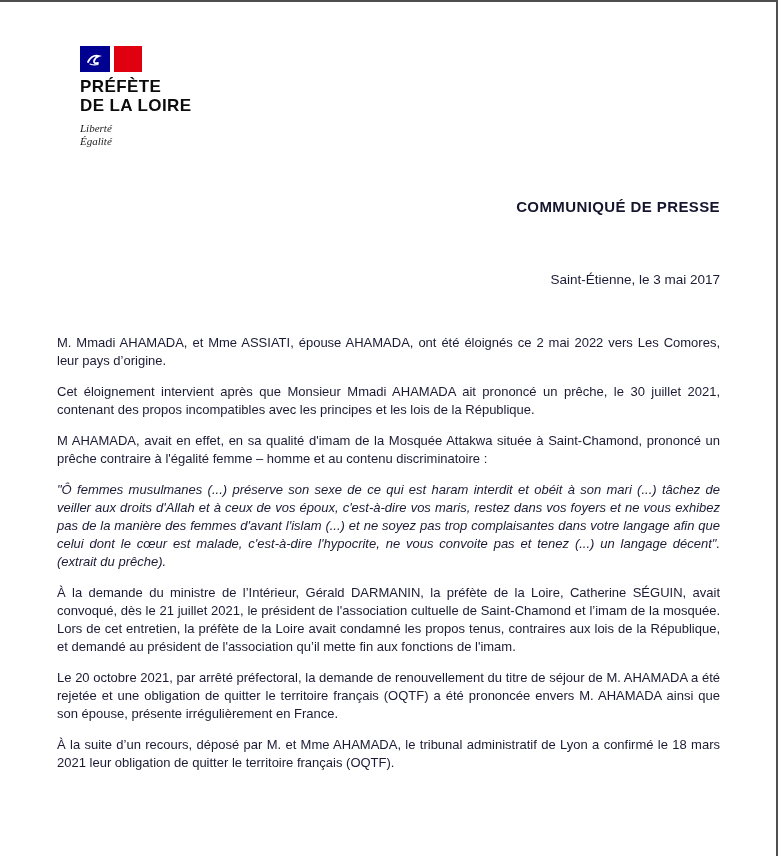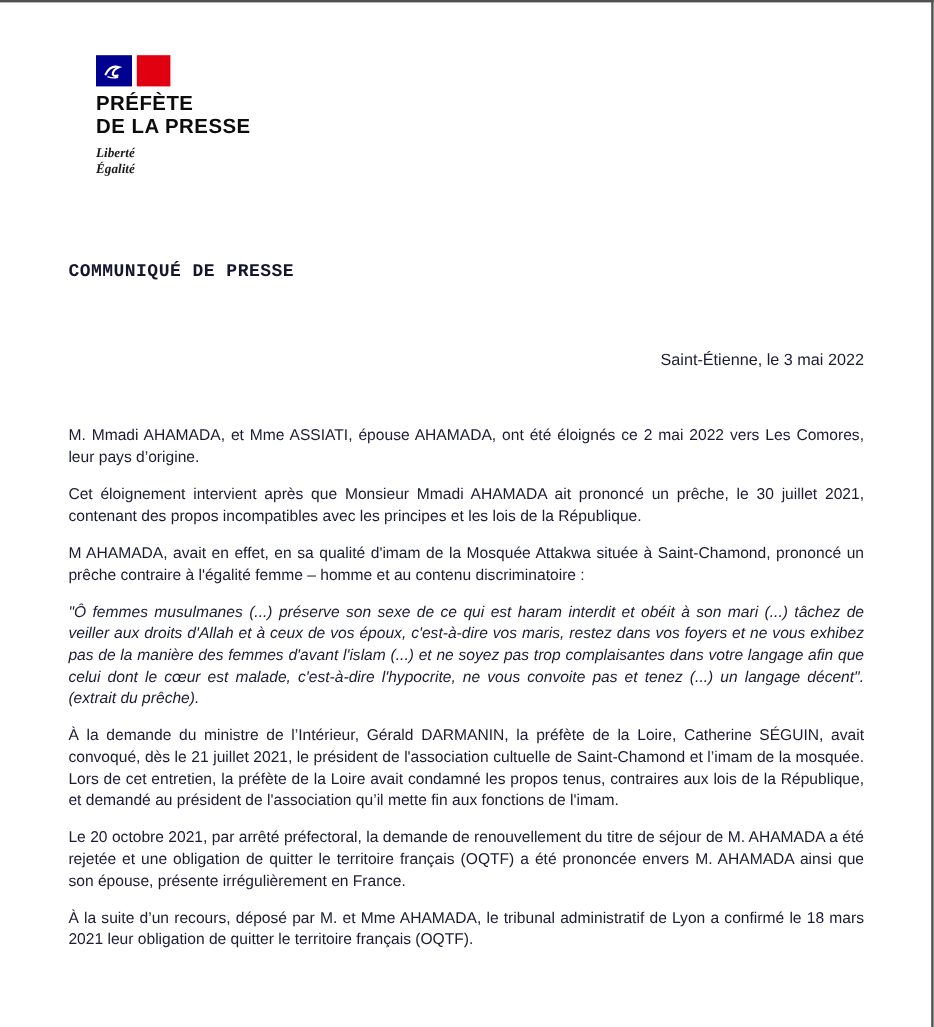--- a/index.html
+++ b/index.html
@@ -37,31 +37,29 @@
     letter-spacing: 0.4px;
     color: #0c0c0c;
   }
   .motto {
     margin-top: 7px;
     font-family: "Liberation Serif", serif;
     font-style: italic;
     font-size: 11px;
     line-height: 13px;
     color: #1a1a1a;
-    font-weight: bold;
   }
   
   .doc-title {
-    margin-top: 70px;
-    text-align: left;
+    margin-top: 50px;
+    text-align: right;
     font-weight: 700;
     font-size: 15px;
     letter-spacing: 0.4px;
     color: #15152e;
-    font-family: Liberation Mono, monospace;
   }
   .dateline {
     margin-top: 57px;
     text-align: right;
     font-size: 13.5px;
     color: #1b1b35;
   }
   .body-text {
     margin-top: 47px;
     font-size: 13px;
@@ -84,31 +82,31 @@
         <svg width="20" height="16" viewBox="0 0 20 16" aria-hidden="true">
           <path d="M3 11 Q7 3 14 5 Q10 6.5 9 10 Q8.5 13 13 12" fill="none" stroke="#ffffff" stroke-width="1.8" stroke-linecap="round"></path>
           <path d="M5 13 Q9 14.5 13 13.5" fill="none" stroke="#ffffff" stroke-width="1.2" stroke-linecap="round"></path>
         </svg>
       </div>
       <div class="gap"></div>
       <div class="red"></div>
     </div>
     <div class="agency">
       <div>PRÉFÈTE</div>
-      <div>DE LA PRESSE</div>
+      <div>DE LA LOIRE</div>
     </div>
     <div class="motto">
       <div>Liberté</div>
       <div>Égalité</div>
     </div>
   </div>
 
   <div class="doc-title">COMMUNIQUÉ DE PRESSE</div>
 
-  <div class="dateline">Saint-Étienne, le 3 mai 2022</div>
+  <div class="dateline">Saint-Étienne, le 3 mai 2017</div>
 
   <div class="body-text">
     <p class="bold">M. Mmadi AHAMADA, et Mme ASSIATI, épouse AHAMADA, ont été éloignés ce 2 mai 2022 vers Les Comores, leur pays d’origine.</p>
     <p>Cet éloignement intervient après que Monsieur Mmadi AHAMADA ait prononcé un prêche, le 30 juillet 2021, contenant des propos incompatibles avec les principes et les lois de la République.</p>
     <p>M AHAMADA, avait en effet, en sa qualité d'imam de la Mosquée Attakwa située à Saint-Chamond, prononcé un prêche contraire à l'égalité femme – homme et au contenu discriminatoire :</p>
     <p class="italic">"Ô femmes musulmanes (...) préserve son sexe de ce qui est haram interdit et obéit à son mari (...) tâchez de veiller aux droits d'Allah et à ceux de vos époux, c'est-à-dire vos maris, restez dans vos foyers et ne vous exhibez pas de la manière des femmes d'avant l'islam (...) et ne soyez pas trop complaisantes dans votre langage afin que celui dont le cœur est malade, c'est-à-dire l'hypocrite, ne vous convoite pas et tenez (...) un langage décent". (extrait du prêche).</p>
     <p>À la demande du ministre de l’Intérieur, Gérald DARMANIN, la préfète de la Loire, Catherine SÉGUIN, avait convoqué, dès le 21 juillet 2021, le président de l'association cultuelle de Saint-Chamond et l’imam de la mosquée. Lors de cet entretien, la préfète de la Loire avait condamné les propos tenus, contraires aux lois de la République, et demandé au président de l'association qu’il mette fin aux fonctions de l'imam.</p>
     <p>Le 20 octobre 2021, par arrêté préfectoral, la demande de renouvellement du titre de séjour de M. AHAMADA a été rejetée et une obligation de quitter le territoire français (OQTF) a été prononcée envers M. AHAMADA ainsi que son épouse, présente irrégulièrement en France.</p>
     <p>À la suite d’un recours, déposé par M. et Mme AHAMADA, le tribunal administratif de Lyon a confirmé le 18 mars 2021 leur obligation de quitter le territoire français (OQTF).</p>
   </div>

